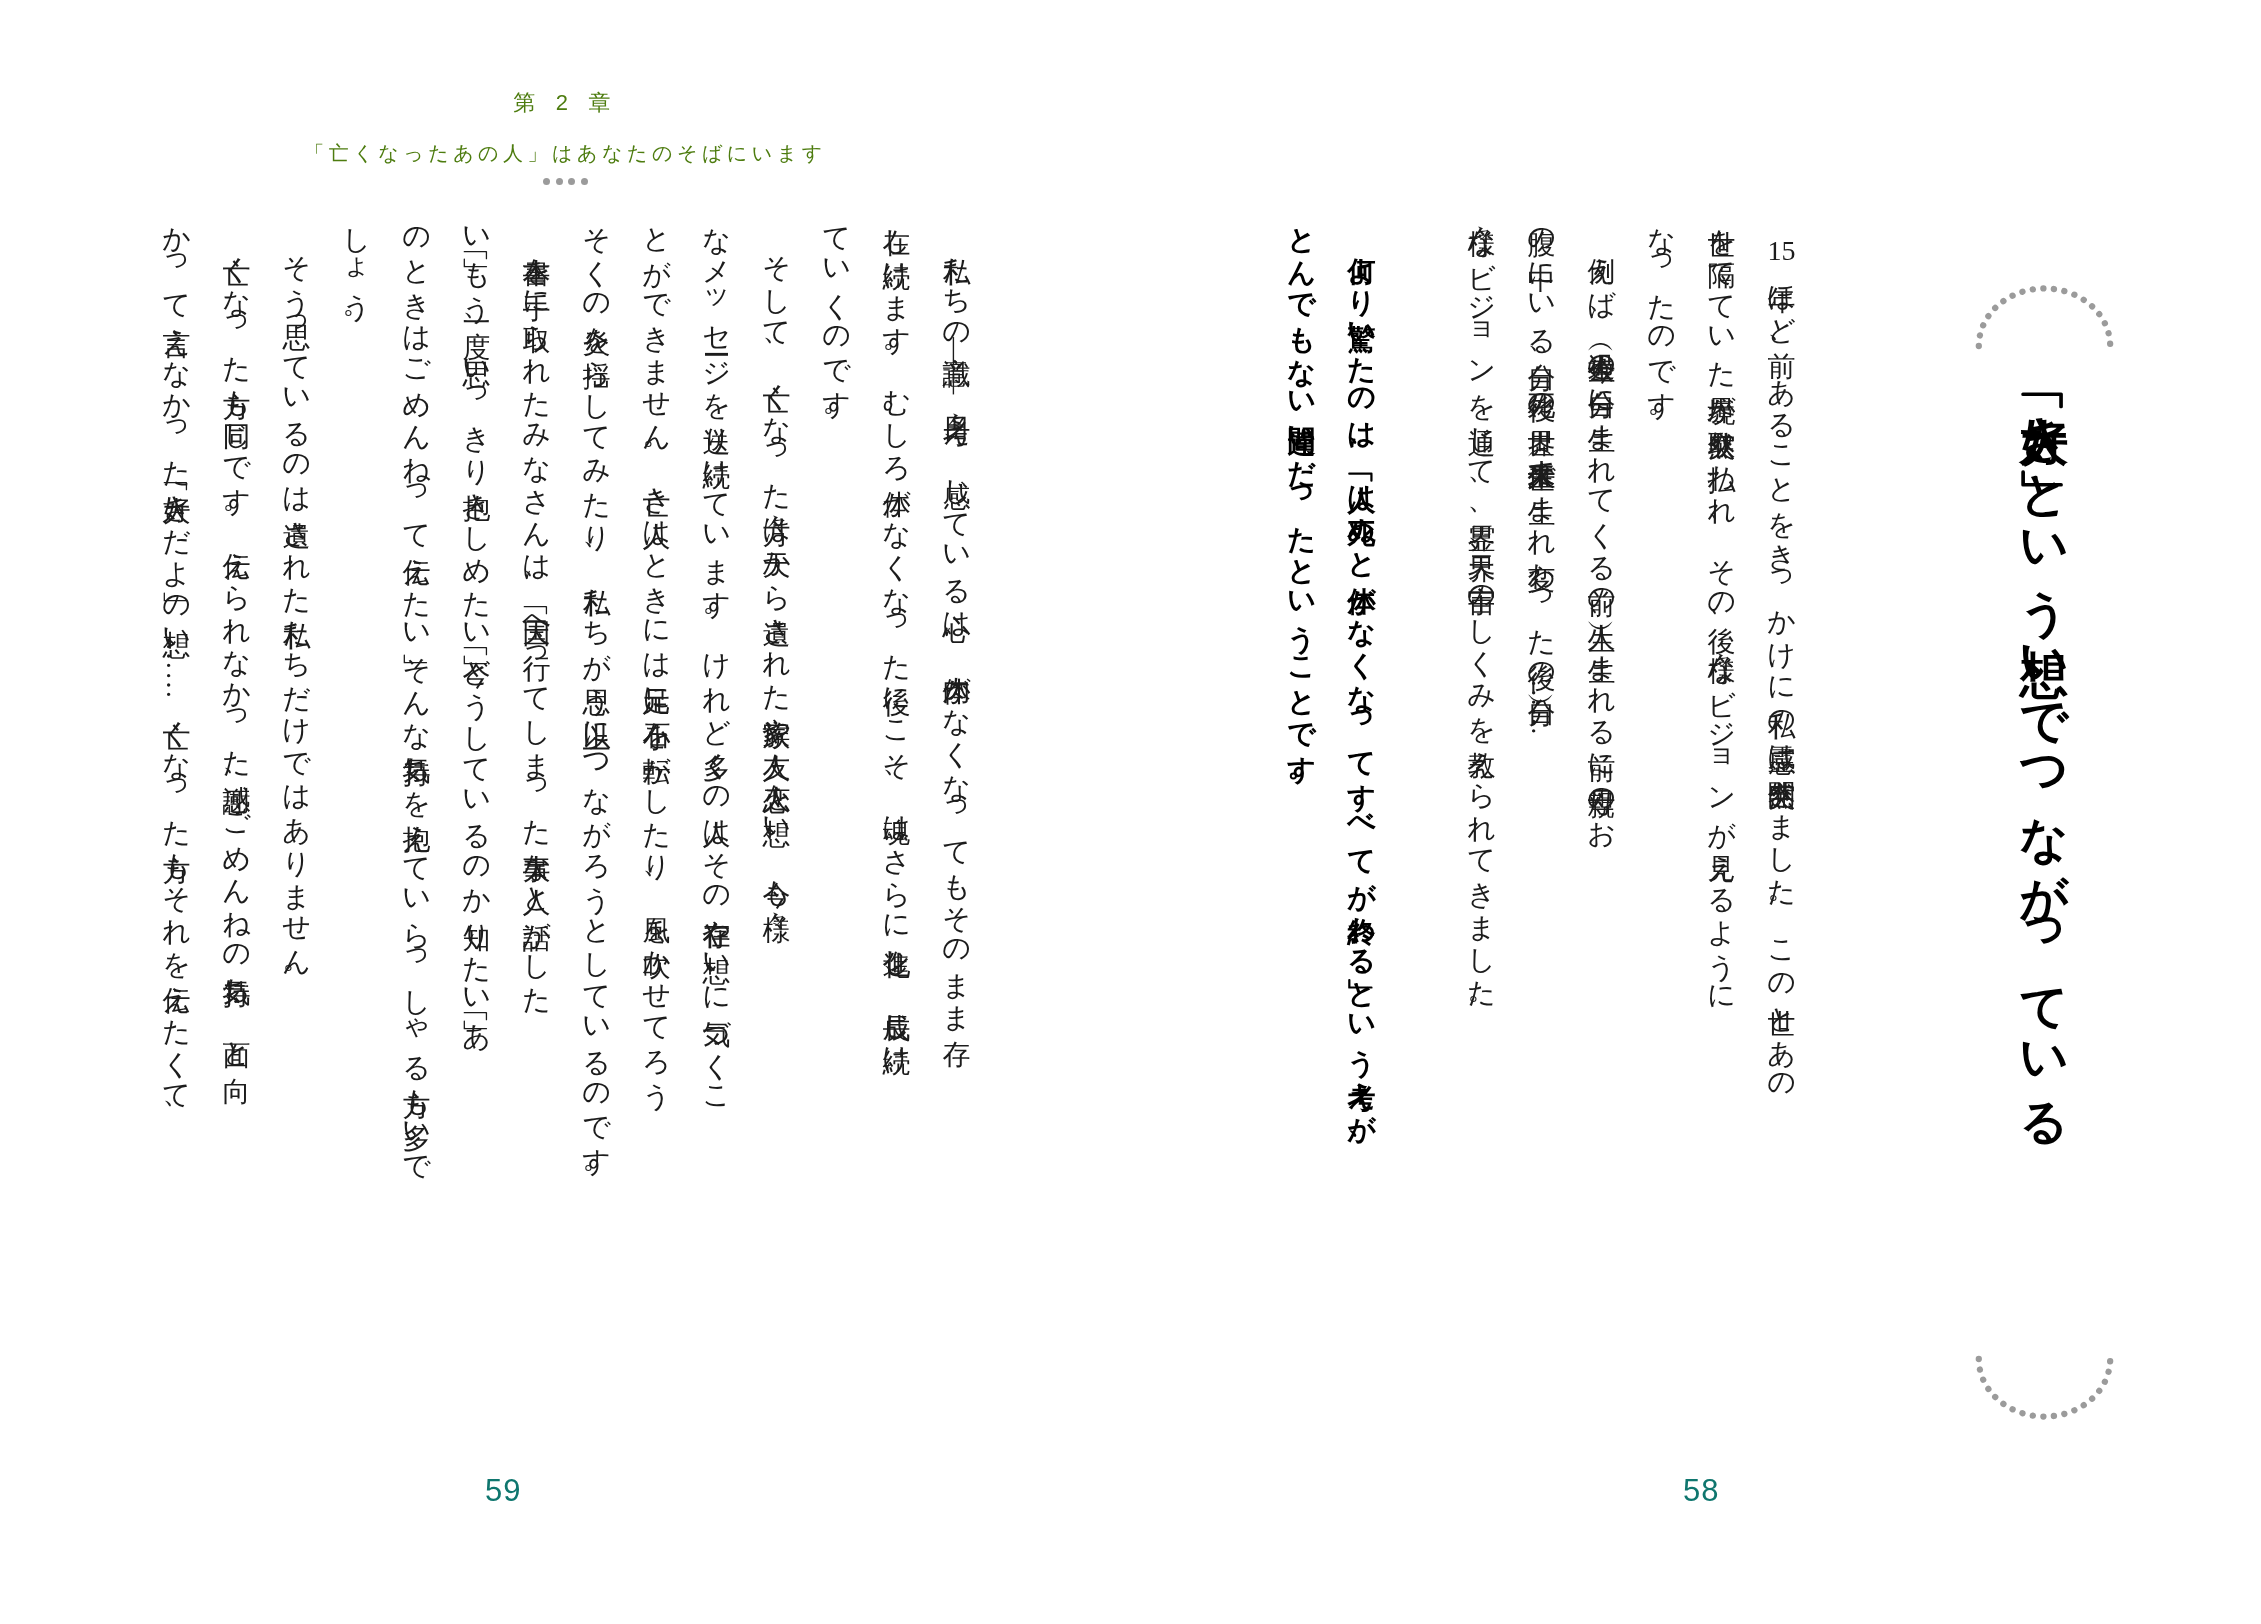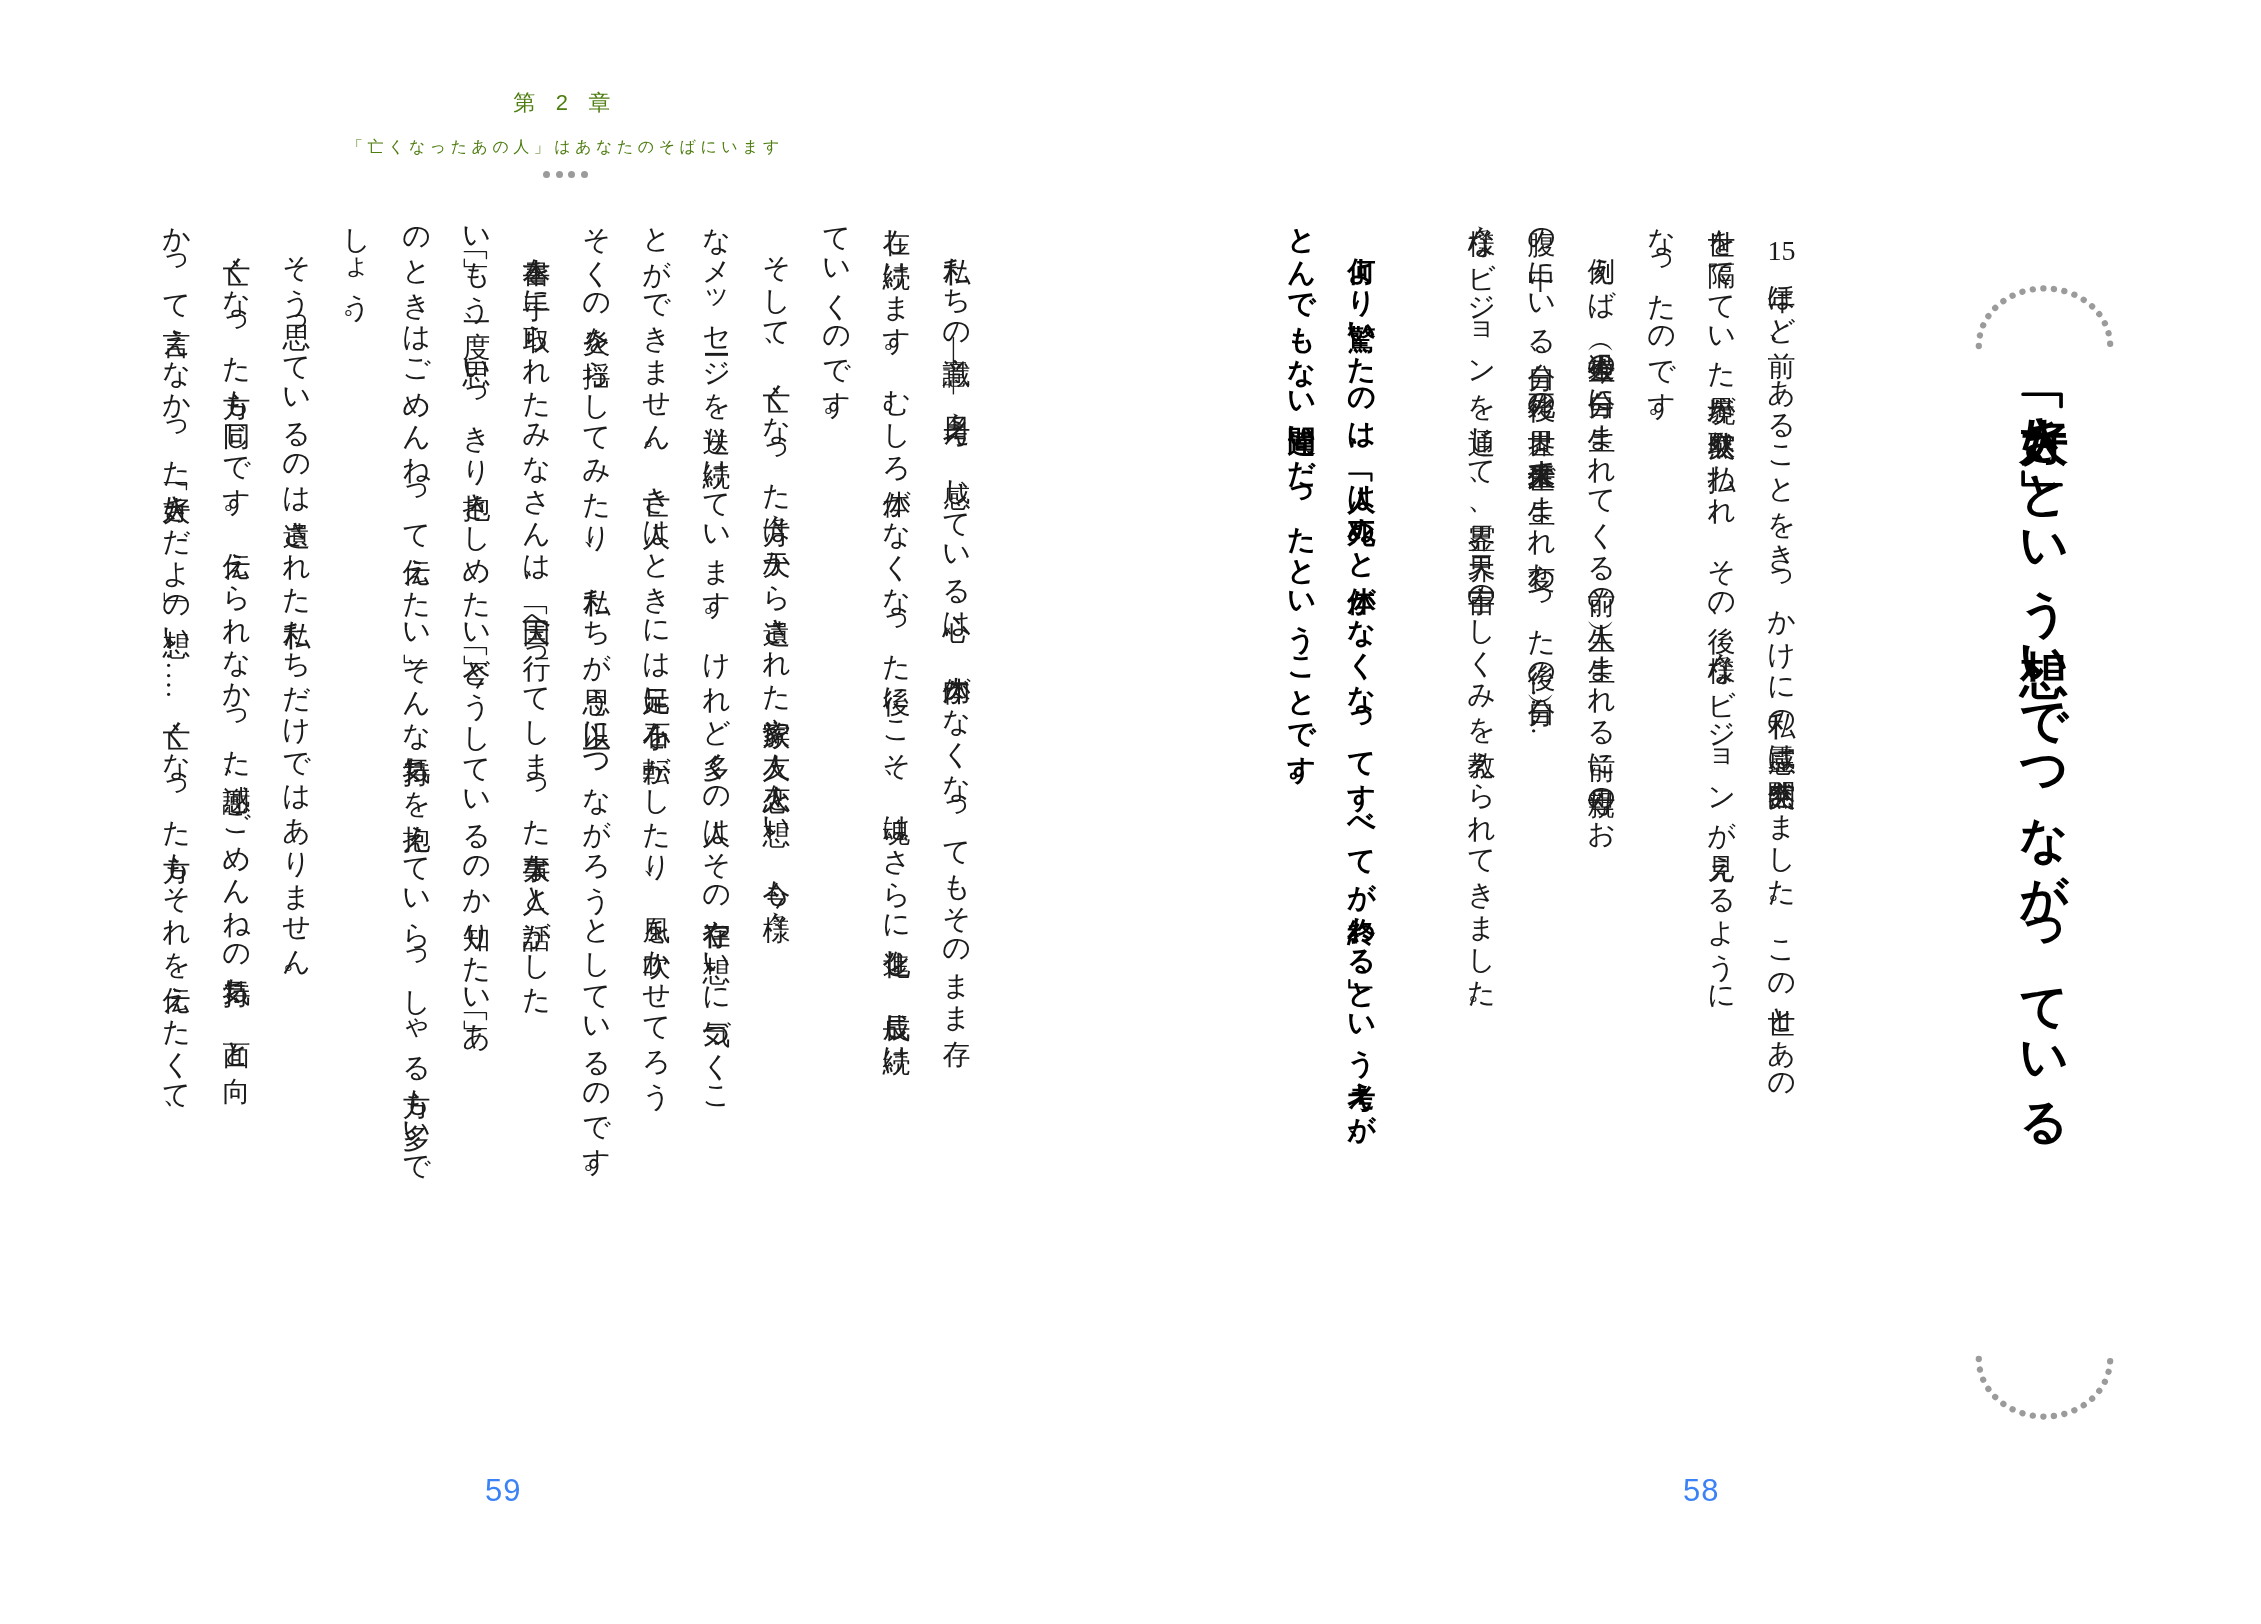--- a/index.html
+++ b/index.html
@@ -32,26 +32,26 @@
   }
   .arc{position:absolute;left:1972px;width:145px;height:81px;}
   .arc-top{top:274px;}
   .arc-bottom{top:1350px;}
   
   .running-head{
     position:absolute;left:0;top:89px;width:1131px;text-align:center;
     font-family:"Liberation Sans","DejaVu Sans",sans-serif;color:#4d7c0f;
   }
   .running-head .rh-chapter{font-size:22px;letter-spacing:7.2px;line-height:27px;}
-  .running-head .rh-title{font-size:16px;letter-spacing:4.5px;line-height:27px;margin-top:17px;}
+  .running-head .rh-title{font-size:20px;letter-spacing:4.5px;line-height:27px;margin-top:24px;}
   .header-dots{margin-top:11px;height:9px;display:flex;justify-content:center;gap:5.4px;}
   .header-dots span{width:7.2px;height:7.2px;border-radius:50%;background:#9b9b9b;display:block;}
   
   .pagenum{
-    position:absolute;top:1475px;font-size:31px;line-height:31px;color:#3b82f6;
+    position:absolute;top:1475px;font-size:31px;line-height:31px;color:#0f766e;
     font-family:"Liberation Sans","DejaVu Sans",sans-serif;letter-spacing:0.9px;
   }
   .pagenum-right{left:1683px;}
   .pagenum-left{left:485px;}
 </style>
 </head>
 <body>
 
 <div class="canvas">
 

